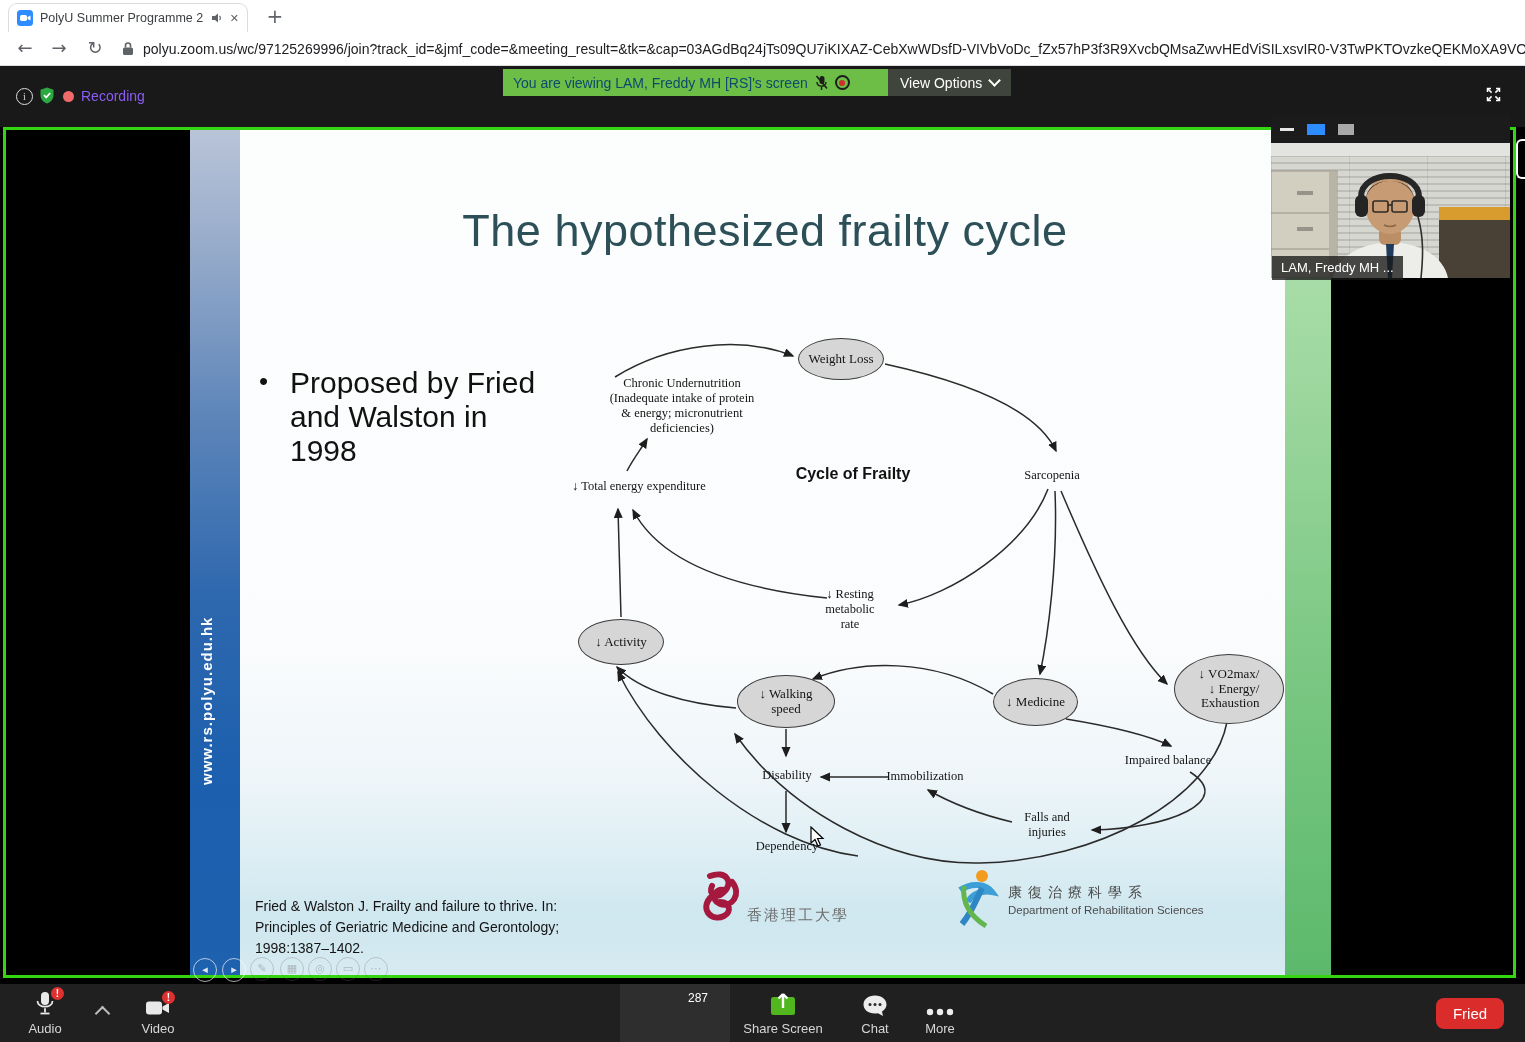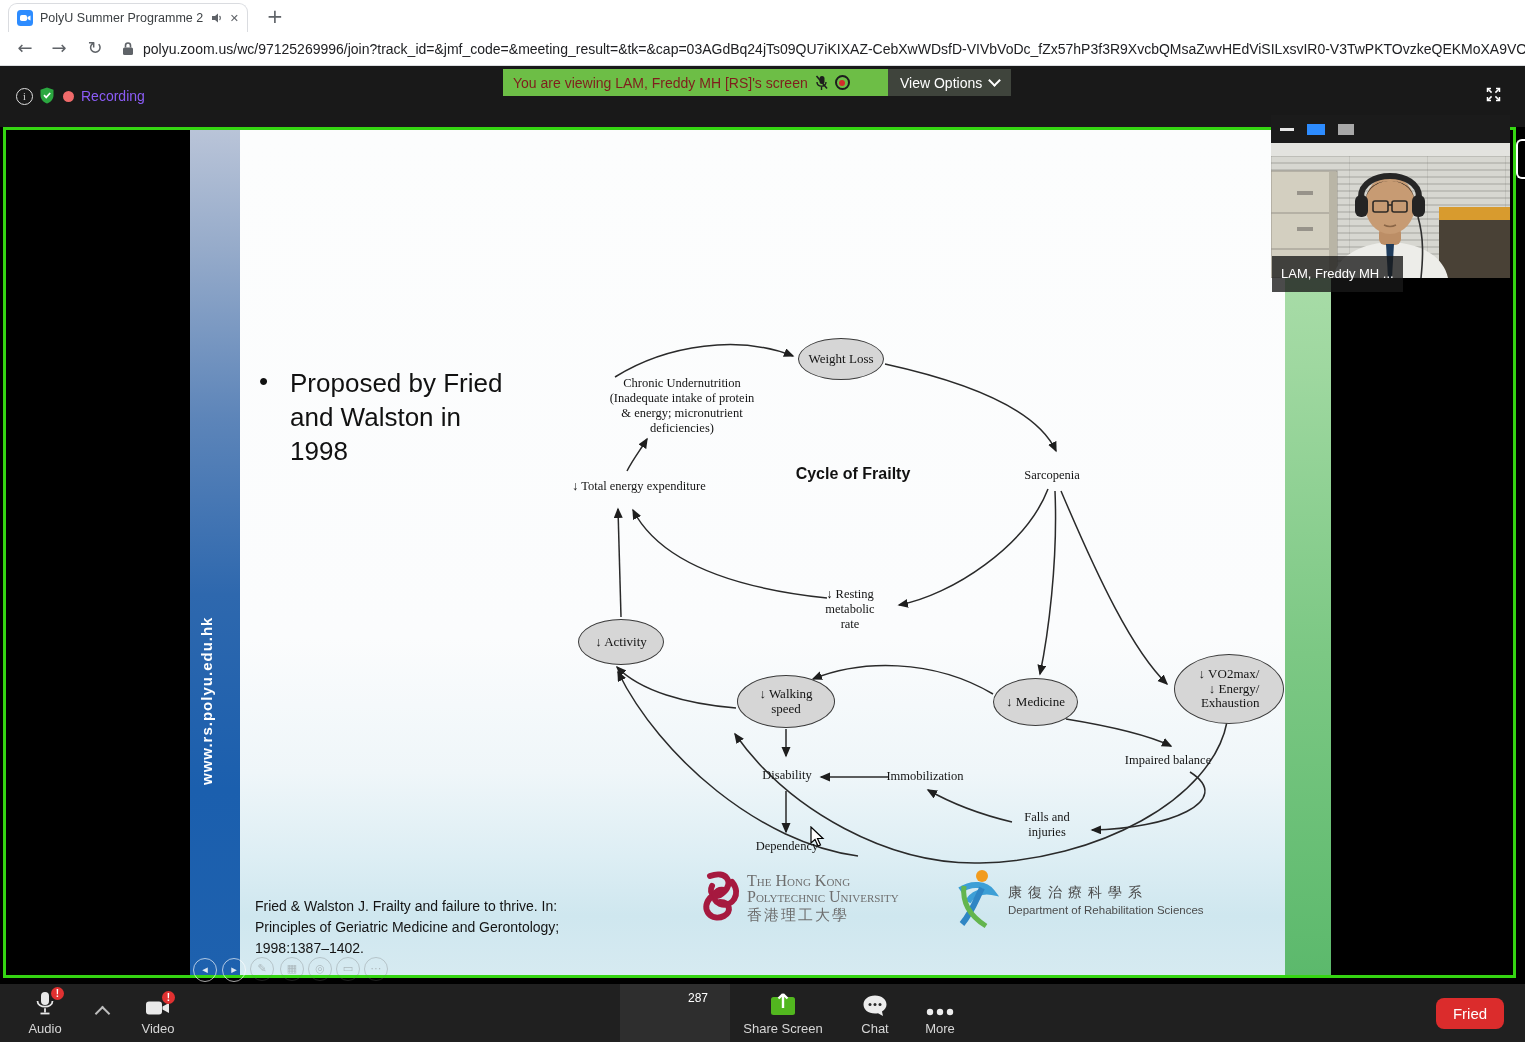--- a/index.html
+++ b/index.html
@@ -19,39 +19,39 @@
   .navico{top:37px;font-size:18px;color:#5f6368;width:26px;text-align:center}
   .urltxt{left:143px;top:41px;right:0;font-size:14px;color:#202124;white-space:nowrap;overflow:hidden}
   
   .zoombar{left:0;top:66px;width:1525px;height:61px;background:#191919}
   .infoic{left:16px;top:88px;width:15px;height:15px;border:1.5px solid #dedede;border-radius:50%;
           color:#dedede;font-size:10px;text-align:center;line-height:15px;font-family:"Liberation Serif",serif}
   .recdot{left:63px;top:91px;width:11px;height:11px;border-radius:50%;background:#ef6a6a}
   .reclab{left:81px;top:88px;color:#8b5cf6;font-size:14px}
   .banner{left:503px;top:69px;width:385px;height:27px;background:#6dbe46;display:flex;align-items:center;
           gap:6px;padding:0 10px;box-sizing:border-box}
-  .banner span{font-size:14px;color:#7f1d1d;white-space:nowrap}
+  .banner span{font-size:14px;color:#0c4a6e;white-space:nowrap}
   .recind{width:11px;height:11px;border:2px solid #1d1d1d;border-radius:50%;position:relative}
   .recind i{position:absolute;left:2.5px;top:2.5px;width:6px;height:6px;border-radius:50%;background:#d42b2b}
   .viewopt{left:888px;top:69px;height:27px;background:#3f443c;display:flex;align-items:center;gap:8px;
            padding:0 12px;color:#fff;font-size:14px}
   .chev-dn{width:7px;height:7px;border-right:2px solid #fff;border-bottom:2px solid #fff;transform:rotate(45deg);margin-top:-4px}
   
   .share{left:3px;top:127px;width:1513px;height:851px;border:3px solid #35d512;background:#000;box-sizing:border-box}
   .leftbar{left:190px;top:130px;width:50px;height:845px;
      background:linear-gradient(180deg,#b9c4d8 0%,#96abca 14%,#5d85b9 34%,#2e68ae 55%,#1b5fae 78%,#1e61ae 100%)}
   .sideurl{left:198px;top:425px;height:360px;writing-mode:vertical-rl;transform:rotate(180deg);
      color:#fff;font-weight:bold;font-size:15px;letter-spacing:1px}
   .slidemain{left:240px;top:130px;width:1045px;height:845px;
      background:linear-gradient(180deg,#fcfdfd 0%,#fbfcfd 60%,#eff6f9 76%,#ddeef4 86%,#cfe7ef 93%,#d6eaf1 100%)}
   .greenstrip{left:1285px;top:130px;width:46px;height:845px;
      background:linear-gradient(180deg,#b7e3b4 0%,#9fd8a0 28%,#7cc884 62%,#5cb96c 100%)}
   .stitle{left:250px;top:205px;width:1030px;text-align:center;font-size:45px;color:#2d4f58;letter-spacing:.5px}
   .bulletdot{left:259px;top:366px;font-size:26px;color:#111}
-  .bullettxt{left:290px;top:366px;width:250px;font-size:26px;color:#111;line-height:34px}
+  .bullettxt{left:290px;top:366px;width:250px;font-size:30px;color:#111;line-height:34px}
   
   .ell{background:#d6d6d6;border:1.5px solid #3b3b3b;border-radius:50%;display:flex;align-items:center;
        justify-content:center;text-align:center;font-family:"Liberation Serif","DejaVu Serif",serif;
        font-size:13px;color:#141414;line-height:1.15;box-sizing:border-box;white-space:pre-line}
   .dlabel{font-family:"Liberation Serif","DejaVu Serif",serif;font-size:12.5px;color:#141414;
           line-height:15px;text-align:center;white-space:pre-line}
   .dhead{font-size:16px;font-weight:bold;color:#111;font-family:"Liberation Sans",sans-serif}
   .cite{left:255px;top:896px;width:390px;font-size:14px;color:#141414;line-height:21px}
   .plogo-en{left:747px;top:873px;width:200px;font-family:"Liberation Serif",serif;font-variant:small-caps;
             font-size:16px;line-height:16px;color:#6e6e6e}
@@ -65,21 +65,21 @@
   
   .thumb{left:1271px;top:115px;width:239px;height:163px;background:#161616;z-index:6}
   .thumb-ctrl{left:0;top:0;width:239px;height:28px;background:#1b1b1b;display:flex;align-items:center;gap:13px;padding-left:9px;box-sizing:border-box}
   .dashic{width:14px;height:3px;background:#e6e6e6}
   .bluerect{width:18px;height:11px;background:#2d8cff}
   .grayrect{width:16px;height:11px;background:#a8a8a8}
   .vidarea{left:0;top:28px;width:239px;height:135px;overflow:hidden;
      background:repeating-linear-gradient(90deg,rgba(100,100,95,.15) 0 1px,transparent 1px 78px),
                 repeating-linear-gradient(180deg,#d7d7d1 0 5px,#bebeb8 5px 7px)}
   .thumbname{left:1272px;top:256px;height:22px;background:rgba(24,24,24,.78);color:#fff;font-size:13px;
-     line-height:22px;padding:7px 9px;z-index:7}
+     line-height:22px;padding:1px 9px;z-index:7}
   .edgewidget{left:1516px;top:139px;width:9px;height:36px;border:2px solid #fff;border-right:none;
      border-radius:6px 0 0 6px;z-index:7}
   
   .toolbar{left:0;top:984px;width:1525px;height:58px;background:#202020}
   .tbtn{position:absolute;top:984px;height:58px;display:flex;flex-direction:column;align-items:center;
         justify-content:flex-end;padding-bottom:6px;box-sizing:border-box;gap:4px}
   .tlabel{font-size:13px;color:#d6d6d6;white-space:nowrap}
   .badge{position:absolute;width:13px;height:13px;border-radius:50%;background:#e03131;color:#fff;
          font-size:10px;font-weight:bold;text-align:center;line-height:13px}
   .chev-up{position:absolute;width:9px;height:9px;border-left:2px solid #bdbdbd;border-top:2px solid #bdbdbd;transform:rotate(45deg)}
@@ -160,20 +160,21 @@
       </svg>
   </span>
 
   <div class="abs share"></div>
 
   <div class="abs leftbar"></div>
   <div class="abs sideurl">www.rs.polyu.edu.hk</div>
   <div class="abs slidemain"></div>
   <div class="abs greenstrip"></div>
 
+  <div class="abs stitle">The hypothesized frailty cycle</div>
   <div class="abs bulletdot">•</div>
   <div class="abs bullettxt pre">Proposed by Fried
 and Walston in
 1998</div>
 
   <svg class="abs" style="left:560px;top:330px" width="730" height="545" viewBox="560 330 730 545">
     <defs>
       <marker id="ah" markerWidth="8" markerHeight="8" refX="6" refY="3" orient="auto">
         <path d="M0,0 L7,3 L0,6 Z" fill="#1e1e1e"></path>
       </marker>
@@ -231,22 +232,20 @@
 1998:1387–1402.</div>
   <span class="abs" style="left:698px;top:868px;display:flex">
     <svg width="46" height="58" viewBox="0 0 46 58">
       <g stroke="#a6193f" stroke-width="6" fill="none" stroke-linecap="round">
         <path d="M12 8 C28 2 36 14 26 24 C18 32 10 26 14 18"></path>
         <path d="M34 14 C44 26 34 40 22 36 C12 32 16 20 26 22"></path>
         <path d="M12 30 C2 42 14 54 26 48 C34 44 32 34 22 34"></path>
       </g>
     </svg>
   </span>
-  <div class="abs plogo-en pre">The Hong Kong
-Polytechnic University</div>
   <div class="abs plogo-cn">香港理工大學</div>
   <span class="abs" style="left:952px;top:868px;display:flex">
     <svg width="50" height="62" viewBox="0 0 50 62">
       <circle cx="30" cy="8" r="6" fill="#f29b1d"></circle>
       <path d="M8 22 C20 14 34 16 40 24 C30 22 20 26 16 34" stroke="#3d9fd6" stroke-width="6" fill="none"></path>
       <path d="M30 20 C24 32 20 44 10 56" stroke="#2f86c4" stroke-width="6" fill="none"></path>
       <path d="M12 18 C10 34 18 48 34 58" stroke="#64b54e" stroke-width="5" fill="none"></path>
     </svg>
   </span>
   <div class="abs rs-cn">康復治療科學系</div>

